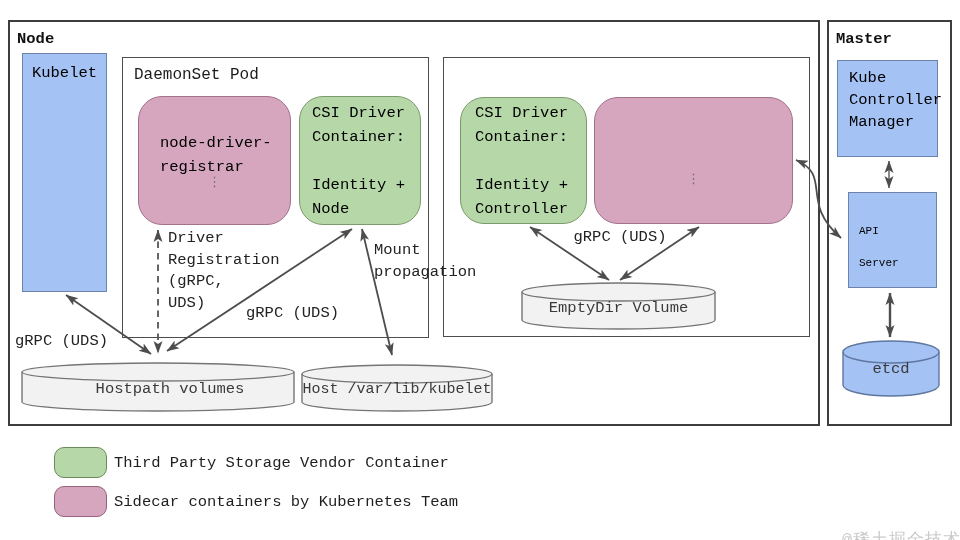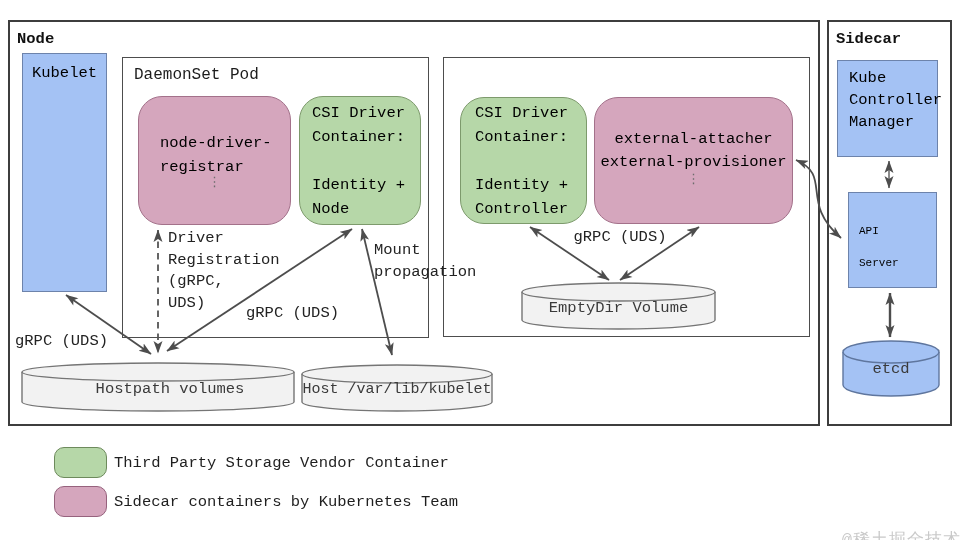--- a/index.html
+++ b/index.html
@@ -56,28 +56,26 @@
   <div class="abs podframe" style="left:443px;top:57px;width:367px;height:280px;"></div>
 
   <div class="abs shape-green" style="left:460px;top:97px;width:127px;height:127px;"></div>
   <div class="abs gray-txt pre shape-txt" style="left:475px;top:101px;">CSI Driver
 Container:
 
 Identity +
 Controller</div>
 
   <div class="abs shape-pink" style="left:594px;top:97px;width:199px;height:127px;"></div>
-  <div class="abs gray-txt pre" style="left:594px;top:128px;width:199px;text-align:center;font-size:15.5px;line-height:23px;">external-attacher
-external-provisioner</div>
   <div class="abs ellipsis" style="left:594px;top:173px;width:199px;">⋮</div>
 
   <div class="abs lbl" style="left:540px;top:227px;width:160px;text-align:center;">gRPC (UDS)</div>
 
   <div class="abs frame" style="left:827px;top:20px;width:125px;height:406px;"></div>
-  <div class="abs bold-title" style="left:836px;top:30px;">Sidecar</div>
+  <div class="abs bold-title" style="left:836px;top:30px;">Master</div>
 
   <div class="abs shape-blue" style="left:837px;top:60px;width:101px;height:97px;"></div>
   <div class="abs gray-txt pre" style="left:849px;top:67px;font-size:15.5px;line-height:22px;">Kube
 Controller
 Manager</div>
 
   <div class="abs shape-blue" style="left:848px;top:192px;width:89px;height:96px;"></div>
   <div class="abs gray-txt pre" style="left:859px;top:215px;font-size:11px;line-height:32px;">API
 Server</div>
 

